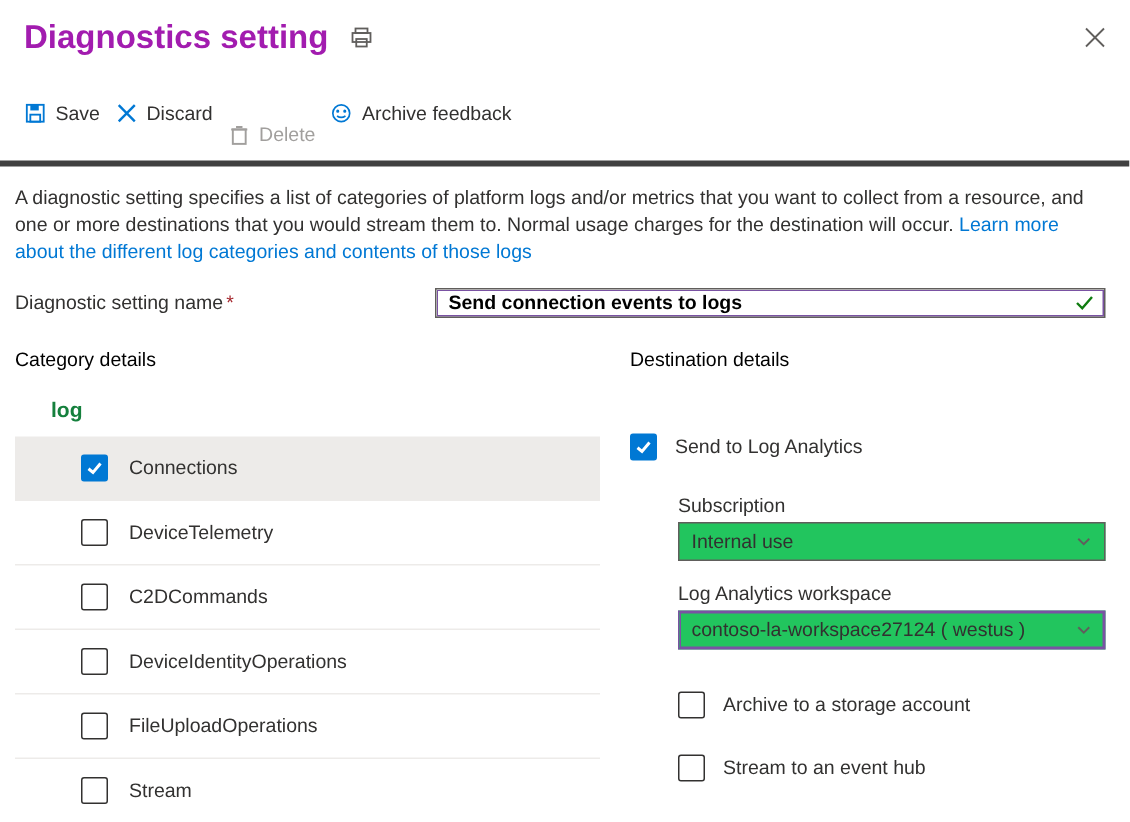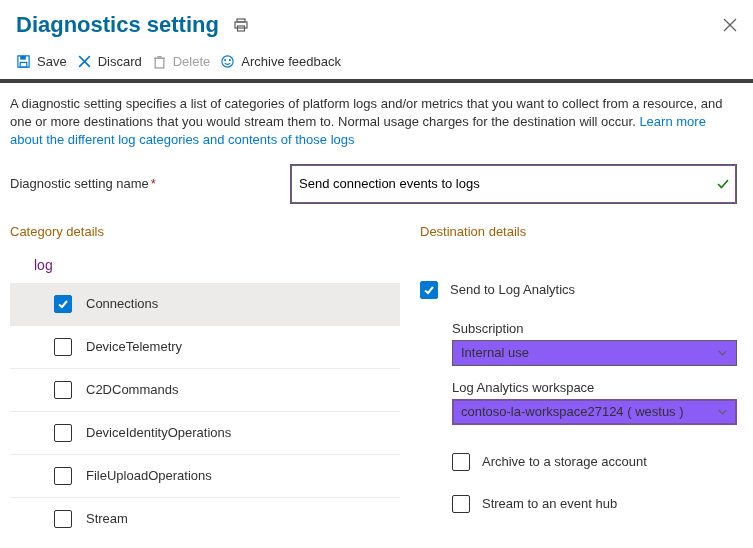--- a/index.html
+++ b/index.html
@@ -14,21 +14,21 @@
       padding: 0;
     }
     .header {
       display: flex;
       align-items: center;
       padding: 12px 16px 8px 16px;
     }
     .title {
       font-size: 22px;
       font-weight: 600;
-      color: #0369a1;
+      color: #a21caf;
     }
     .print-icon {
       margin-left: 14px;
       width: 16px; height: 16px;
       color: #605e5c;
       cursor: pointer;
     }
     .close-icon {
       margin-left: auto;
       width: 14px; height: 14px;
@@ -45,21 +45,21 @@
     .toolbar-item {
       display: flex;
       align-items: center;
       gap: 6px;
       font-size: 13px;
       cursor: pointer;
     }
     .toolbar-item .ic { width: 15px; height: 15px; display: flex; align-items: center; justify-content: center; }
     .toolbar-save { color: #0078d4; }
     .toolbar-discard { color: #0078d4; }
-    .toolbar-delete { color: #a19f9d; }
+    .toolbar-delete { color: #a19f9d; margin-top: 28px; }
     .toolbar-feedback { color: #323130; }
     .toolbar-feedback .ic { color: #0078d4; }
     .toolbar-item.toolbar-save span, .toolbar-item.toolbar-discard span,
     .toolbar-item.toolbar-feedback span { color: #323130; }
     .description {
       padding: 12px 16px 0 10px;
       font-size: 13px;
       line-height: 1.4;
       color: #323130;
     }
@@ -75,48 +75,49 @@
       color: #323130;
       width: 270px;
     }
     .required { color: #a4262c; margin-left: 2px; }
     .input-wrap { position: relative; flex: 1; }
     .text-input {
       width: 100%;
       border: 1px solid #605e5c;
       font-size: 13px;
       padding: 4px 28px 4px 8px;
-      height: 40px;
+      height: 20px;
       outline: none;
       box-shadow: inset 0 0 0 1px #7a52a3;
+      font-weight: bold;
     }
     .input-check {
       position: absolute;
       right: 8px; top: 50%;
       transform: translateY(-50%);
       width: 12px; height: 12px;
       color: #107c10;
     }
     .columns {
       display: flex;
       padding: 6px 16px 0 10px;
       gap: 20px;
     }
     .col-left { width: 390px; }
     .col-right { flex: 1; }
     .section-header {
       font-size: 13px;
-      color: #a16207;
+      color: #000000;
       padding: 8px 0 12px 0;
     }
     .log-header {
       font-size: 14px;
-      font-weight: 400;
+      font-weight: 700;
       padding: 6px 0 10px 24px;
-      color: #701a75;
+      color: #15803d;
     }
     .cat-list { }
     .cat-row {
       display: flex;
       align-items: center;
       gap: 14px;
       padding: 12px 8px 12px 44px;
       border-bottom: 1px solid #edebe9;
     }
     .cat-row.selected {
@@ -146,21 +147,21 @@
       padding: 30px 0 14px 0;
     }
     .dest-sub { padding-left: 32px; }
     .field-label { font-size: 13px; margin-top: 8px; margin-bottom: 4px; }
     .select {
       width: 100%;
       height: 26px;
       border: 1px solid #605e5c;
       font-size: 13px;
       padding: 3px 26px 3px 8px;
-      background: #8b5cf6;
+      background: #22c55e;
       position: relative;
       display: flex;
       align-items: center;
       cursor: pointer;
     }
     .select.active { border-color: #7a52a3; box-shadow: inset 0 0 0 1px #7a52a3; }
     .chev {
       position: absolute;
       right: 8px; top: 50%;
       transform: translateY(-50%);

